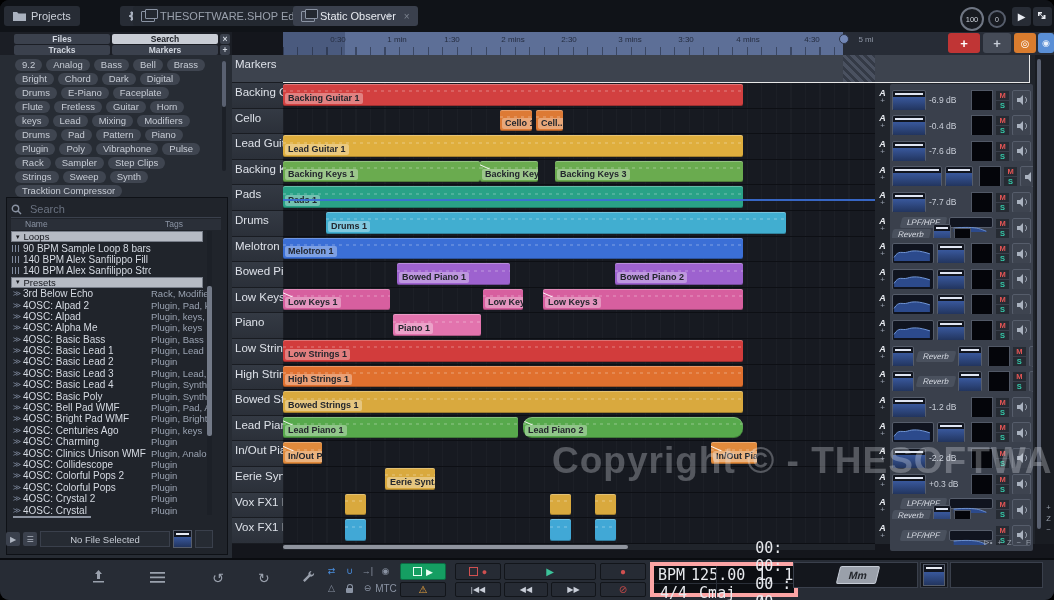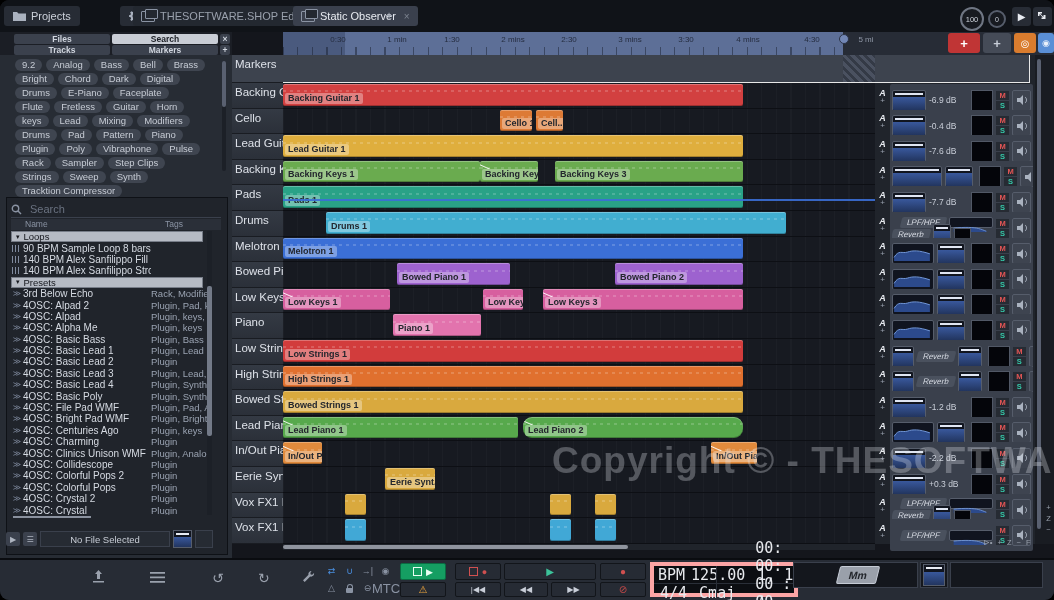--- a/index.html
+++ b/index.html
@@ -343,21 +343,21 @@
             <span class="nm">4OSC: Basic Lead 4</span>
             <span class="tg">Plugin, Synth,</span>
           </div>
           <div class="lrow">
             <span class="lic">≫</span>
             <span class="nm">4OSC: Basic Poly</span>
             <span class="tg">Plugin, Synth,</span>
           </div>
           <div class="lrow">
             <span class="lic">≫</span>
-            <span class="nm">4OSC: File Pad WMF</span>
+            <span class="nm">4OSC: Bell Pad WMF</span>
             <span class="tg">Plugin, Pad, Ar</span>
           </div>
           <div class="lrow">
             <span class="lic">≫</span>
             <span class="nm">4OSC: Bright Pad WMF</span>
             <span class="tg">Plugin, Bright,</span>
           </div>
           <div class="lrow">
             <span class="lic">≫</span>
             <span class="nm">4OSC: Centuries Ago</span>
@@ -1047,21 +1047,21 @@
 
     <div class="cl blue" style="left:324px;top:5px">⇄</div>
     <div class="cl blue" style="left:342px;top:5px">∪</div>
     <div class="cl" style="left:360px;top:5px">→|</div>
     <div class="cl" style="left:378px;top:5px">◉</div>
     <div class="cl" style="left:324px;top:22px">△</div>
     <div class="cl" style="left:342px;top:22px">
         <span class="lockic"></span>
       </div>
     <div class="cl" style="left:360px;top:22px">⊖</div>
-    <div class="cl" style="left:376px;top:22px;width:20px;font-size:13px">MTC</div>
+    <div class="cl" style="left:376px;top:22px;width:20px;font-size:10px">MTC</div>
 
     <div class="seg green" style="left:400px;top:3px;width:46px;height:17px">
       <span style="width:7px;height:7px;border:1.5px solid #eafff3"></span>
       <span style="color:#eafff3;font-size:9px">▶</span>
     </div>
     <div class="seg" style="left:400px;top:22px;width:46px;height:15px">
         <span style="color:#e8a23c;font-size:10px">⚠</span>
       </div>
     <div class="seg" style="left:455px;top:3px;width:46px;height:17px">
       <span style="width:7px;height:7px;border:1.5px solid #d05050"></span>

